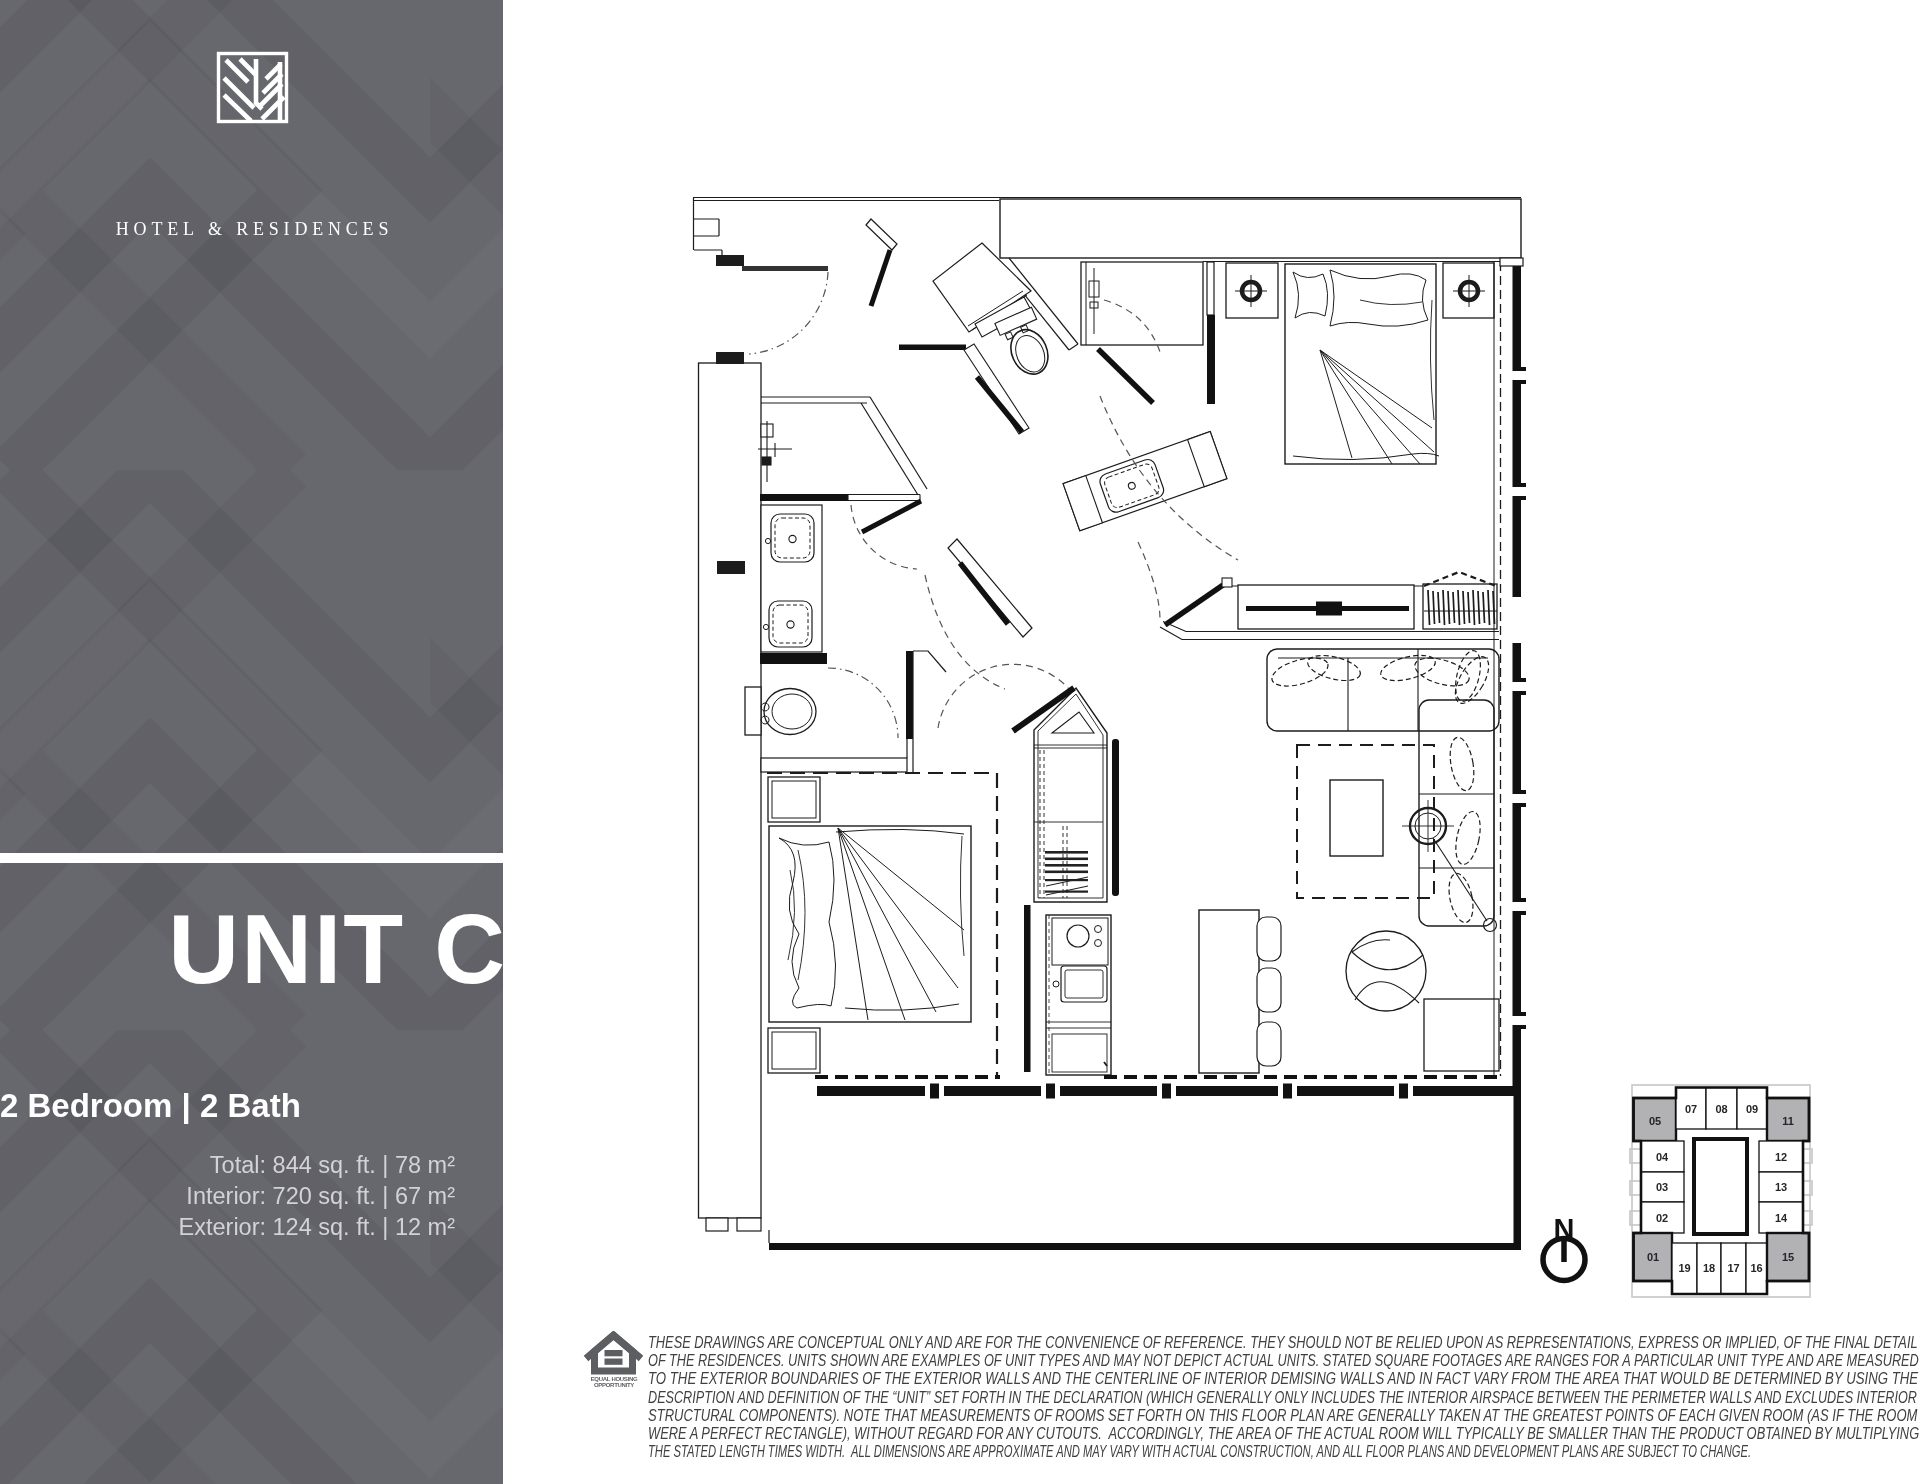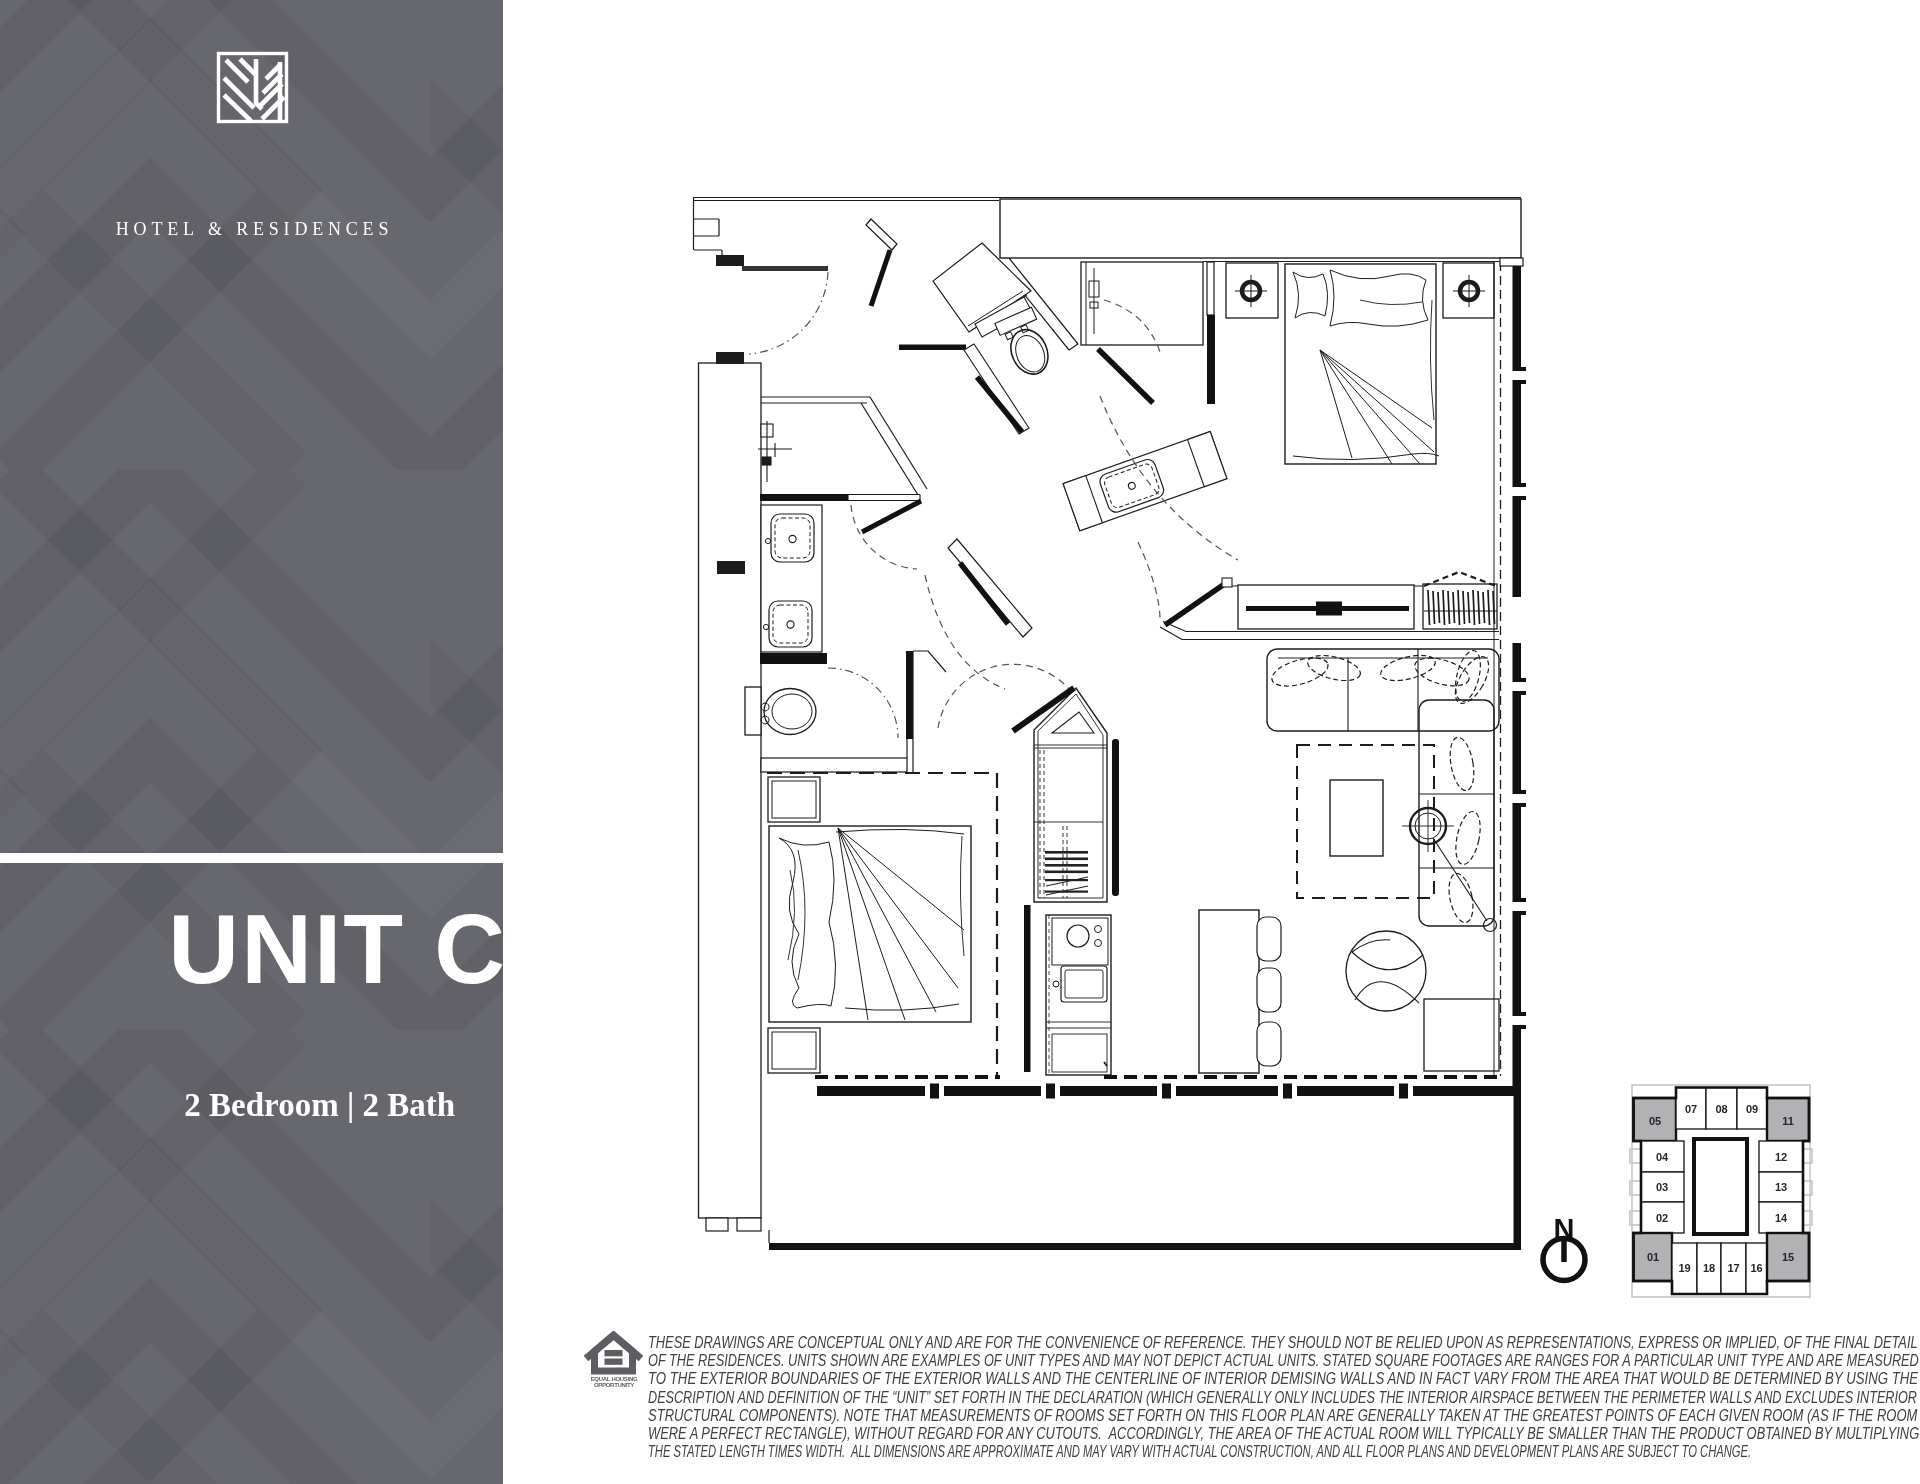--- a/index.html
+++ b/index.html
@@ -1,21 +1,21 @@
 <!DOCTYPE html>
 <html><head>
 <meta charset="utf-8">
 <style>
   html,body{margin:0;padding:0;}
   body{width:1920px;height:1484px;position:relative;background:#ffffff;font-family:"Liberation Sans", sans-serif;overflow:hidden;}
   #sidebar{position:absolute;left:0;top:0;width:503px;height:1484px;background:#67676e;overflow:hidden;}
   #whitestripe{position:absolute;left:0;top:853px;width:503px;height:10px;background:#ffffff;}
   .sbtxt{position:absolute;color:#fff;}
   #unitc{left:0;top:901px;width:484px;text-align:right;font-size:98px;font-weight:bold;letter-spacing:2px;line-height:96px;margin-left:23px;}
-  #bedbath{left:0;top:1089px;width:455px;text-align:right;font-size:33px;font-weight:bold;line-height:33px;font-family:Liberation Serif, serif;}
+  #bedbath{left:0;top:1089px;width:455px;font-size:33px;font-weight:bold;line-height:33px;}
   #stats{left:0;top:1150px;width:455px;text-align:right;font-size:23.5px;color:#d2d3d6;line-height:31px;}
   #legacy{position:absolute;left:4px;top:154px;width:503px;text-align:center;color:#fff;font-family:"Liberation Serif",serif;font-size:76px;letter-spacing:14px;line-height:76px;}
   #hotel{position:absolute;left:3px;top:220px;width:503px;text-align:center;color:#fff;font-family:"Liberation Serif",serif;font-size:18px;letter-spacing:4.8px;line-height:18px;}
   #disc{position:absolute;left:648px;top:1334px;width:1058px;color:#404040;font-size:17px;line-height:18.2px;font-style:italic;}
   .dl{white-space:nowrap;transform-origin:0 0;}
 </style>
 </head>
 <body>
 
 <div id="sidebar">
@@ -60,20 +60,21 @@
 
 
   <div id="hotel">HOTEL&nbsp;&amp;&nbsp;RESIDENCES</div>
 
   <div id="whitestripe"></div>
 
   <div class="sbtxt" id="unitc">UNIT C</div>
 
   <div class="sbtxt" id="bedbath">2 Bedroom | 2 Bath</div>
 
+  <div class="sbtxt" id="stats">Total: 844 sq. ft. | 78 m²<br>Interior: 720 sq. ft. | 67 m²<br>Exterior: 124 sq. ft. | 12 m²</div>
 </div>
 
 <svg id="plan" width="1920" height="1484" style="position:absolute;left:0;top:0" fill="none" stroke-linecap="butt">
 
 <g stroke="#1c1c1c">
       <path d="M693,197.5 H1521" stroke-width="1.2"></path>
       <path d="M693,200.5 H999" stroke-width="1"></path>
     </g>
 
 <g>

